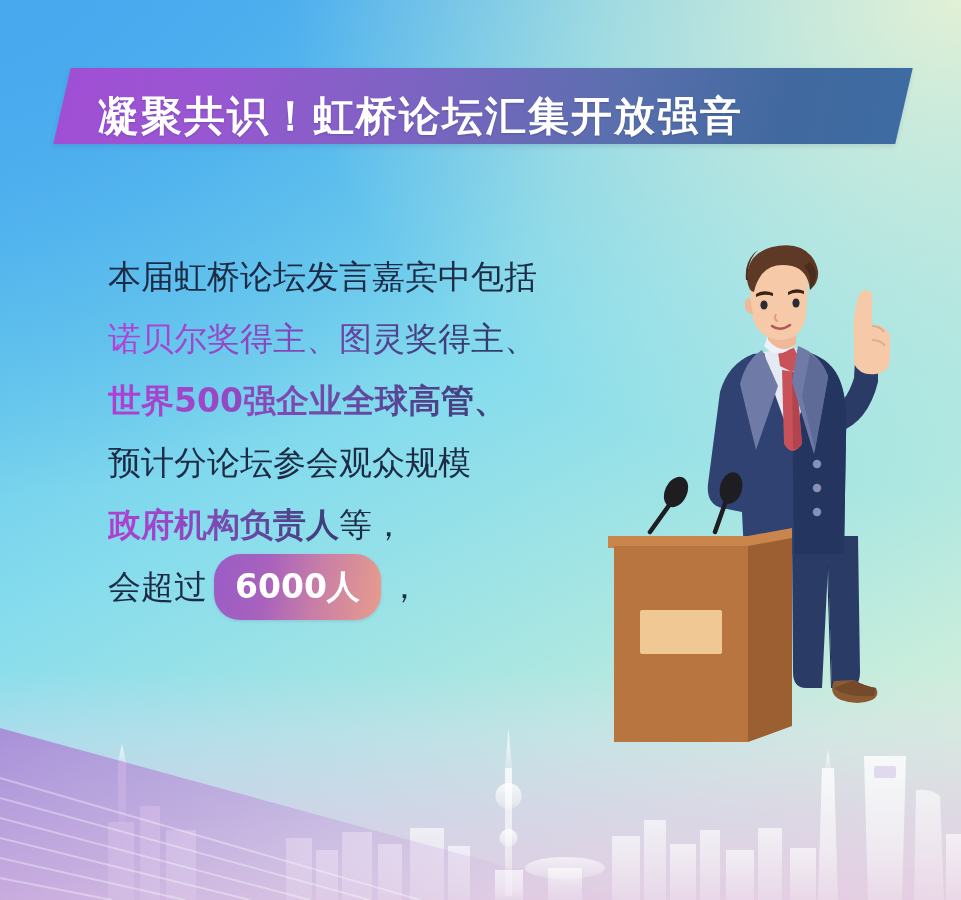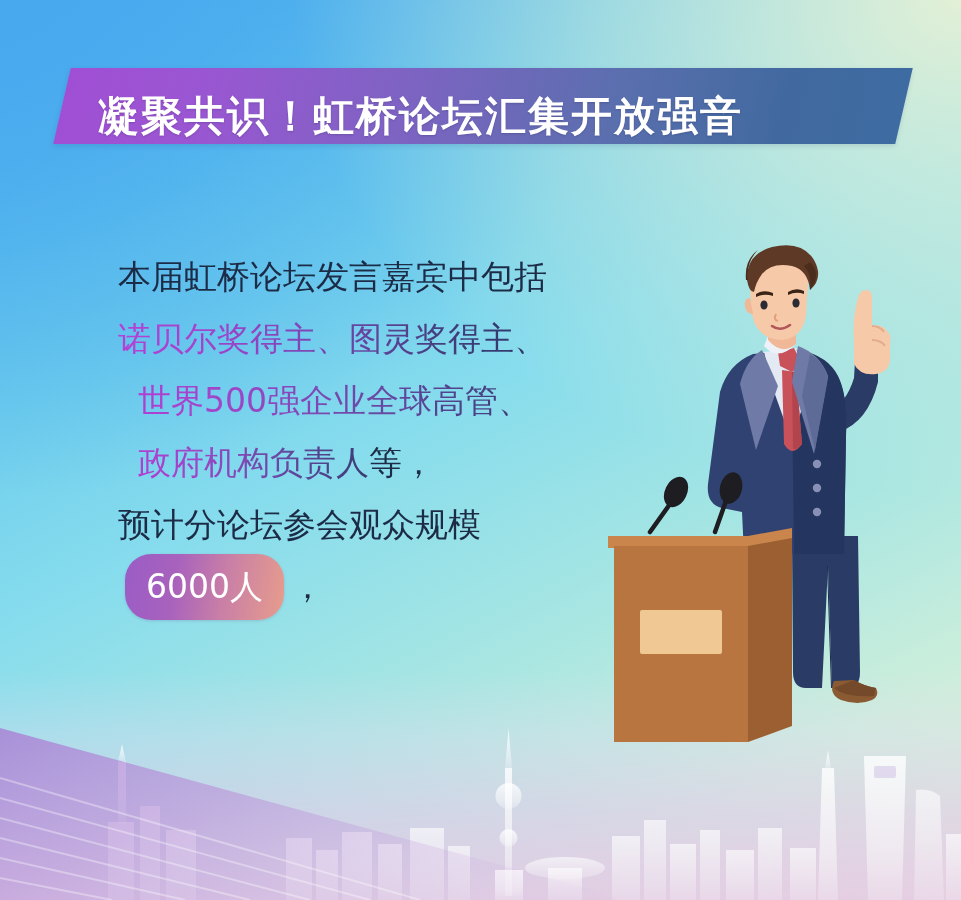--- a/index.html
+++ b/index.html
@@ -45,51 +45,51 @@
     font-size:41px;
     font-weight:bold;
     letter-spacing:2px;
     white-space:nowrap;
     text-shadow:0 1px 2px rgba(30,30,70,.22);
     font-family:"DejaVu Sans","Liberation Sans",sans-serif;
   }
 
   
   .copy{
-    position:absolute;left:118px;top:246px;
+    position:absolute;left:108px;top:246px;
     width:520px;
   }
   .line{
     height:62px;
     display:flex;align-items:center;
     font-size:33px;
     white-space:nowrap;
     font-family:"DejaVu Sans","Liberation Sans",sans-serif;
   }
   .plain{color:#1c2b46;font-weight:500;}
   .hl{
     font-weight:normal;
     background-image:linear-gradient(90deg,#b540d6 0%,#a544cd 18%,#7b46b4 46%,#45407f 74%,#2b3566 100%);
     -webkit-background-clip:text;background-clip:text;
     color:transparent;-webkit-text-fill-color:transparent;
   }
   .hl2{
-    font-weight:normal;
+    font-weight:bold;
     background-image:linear-gradient(90deg,#b13fd2 0%,#9b47c6 26%,#6b4aa6 58%,#393c74 100%);
     -webkit-background-clip:text;background-clip:text;
-    color:transparent;margin-left:20px;-webkit-text-fill-color:transparent;
+    color:transparent;-webkit-text-fill-color:transparent;
   }
   .tail{color:#1c2b46;font-weight:500;}
 
   .pill{
     display:inline-flex;align-items:center;justify-content:center;
     height:50px;padding:8px 21px;margin:0 7px;
     border-radius:26px;
     background:linear-gradient(100deg,#9a5cc6 0%,#a862bd 32%,#c97fa6 62%,#e79d8b 100%);
-    color:#ffffff;font-size:33px;font-weight:400;
+    color:#ffffff;font-size:33px;font-weight:700;
     box-shadow:0 1px 3px rgba(90,50,110,.18);
     font-family:"DejaVu Sans","Liberation Sans",sans-serif;
   }
 
   
   .illus{position:absolute;left:596px;top:236px;width:340px;height:520px;}
 </style>
 </head>
 <body>
 
@@ -203,29 +203,30 @@
 
     <div class="line">
       <span class="hl">诺贝尔奖得主、图灵奖得主、</span>
     </div>
 
     <div class="line">
       <span class="hl2">世界500强企业全球高管、</span>
     </div>
 
     <div class="line">
+      <span class="plain">预计分论坛参会观众规模</span>
+    </div>
+
+    <div class="line">
       <span class="hl2">政府机构负责人</span>
       <span class="tail"> 等，</span>
     </div>
 
     <div class="line">
-      <span class="plain">预计分论坛参会观众规模</span>
-    </div>
-
-    <div class="line">
+      <span class="plain">会超过</span>
       <span class="pill">6000人</span>
       <span class="plain">，</span>
     </div>
 
 
   </div>
 
   <svg class="illus" viewBox="0 0 340 520">
 
     <g>

